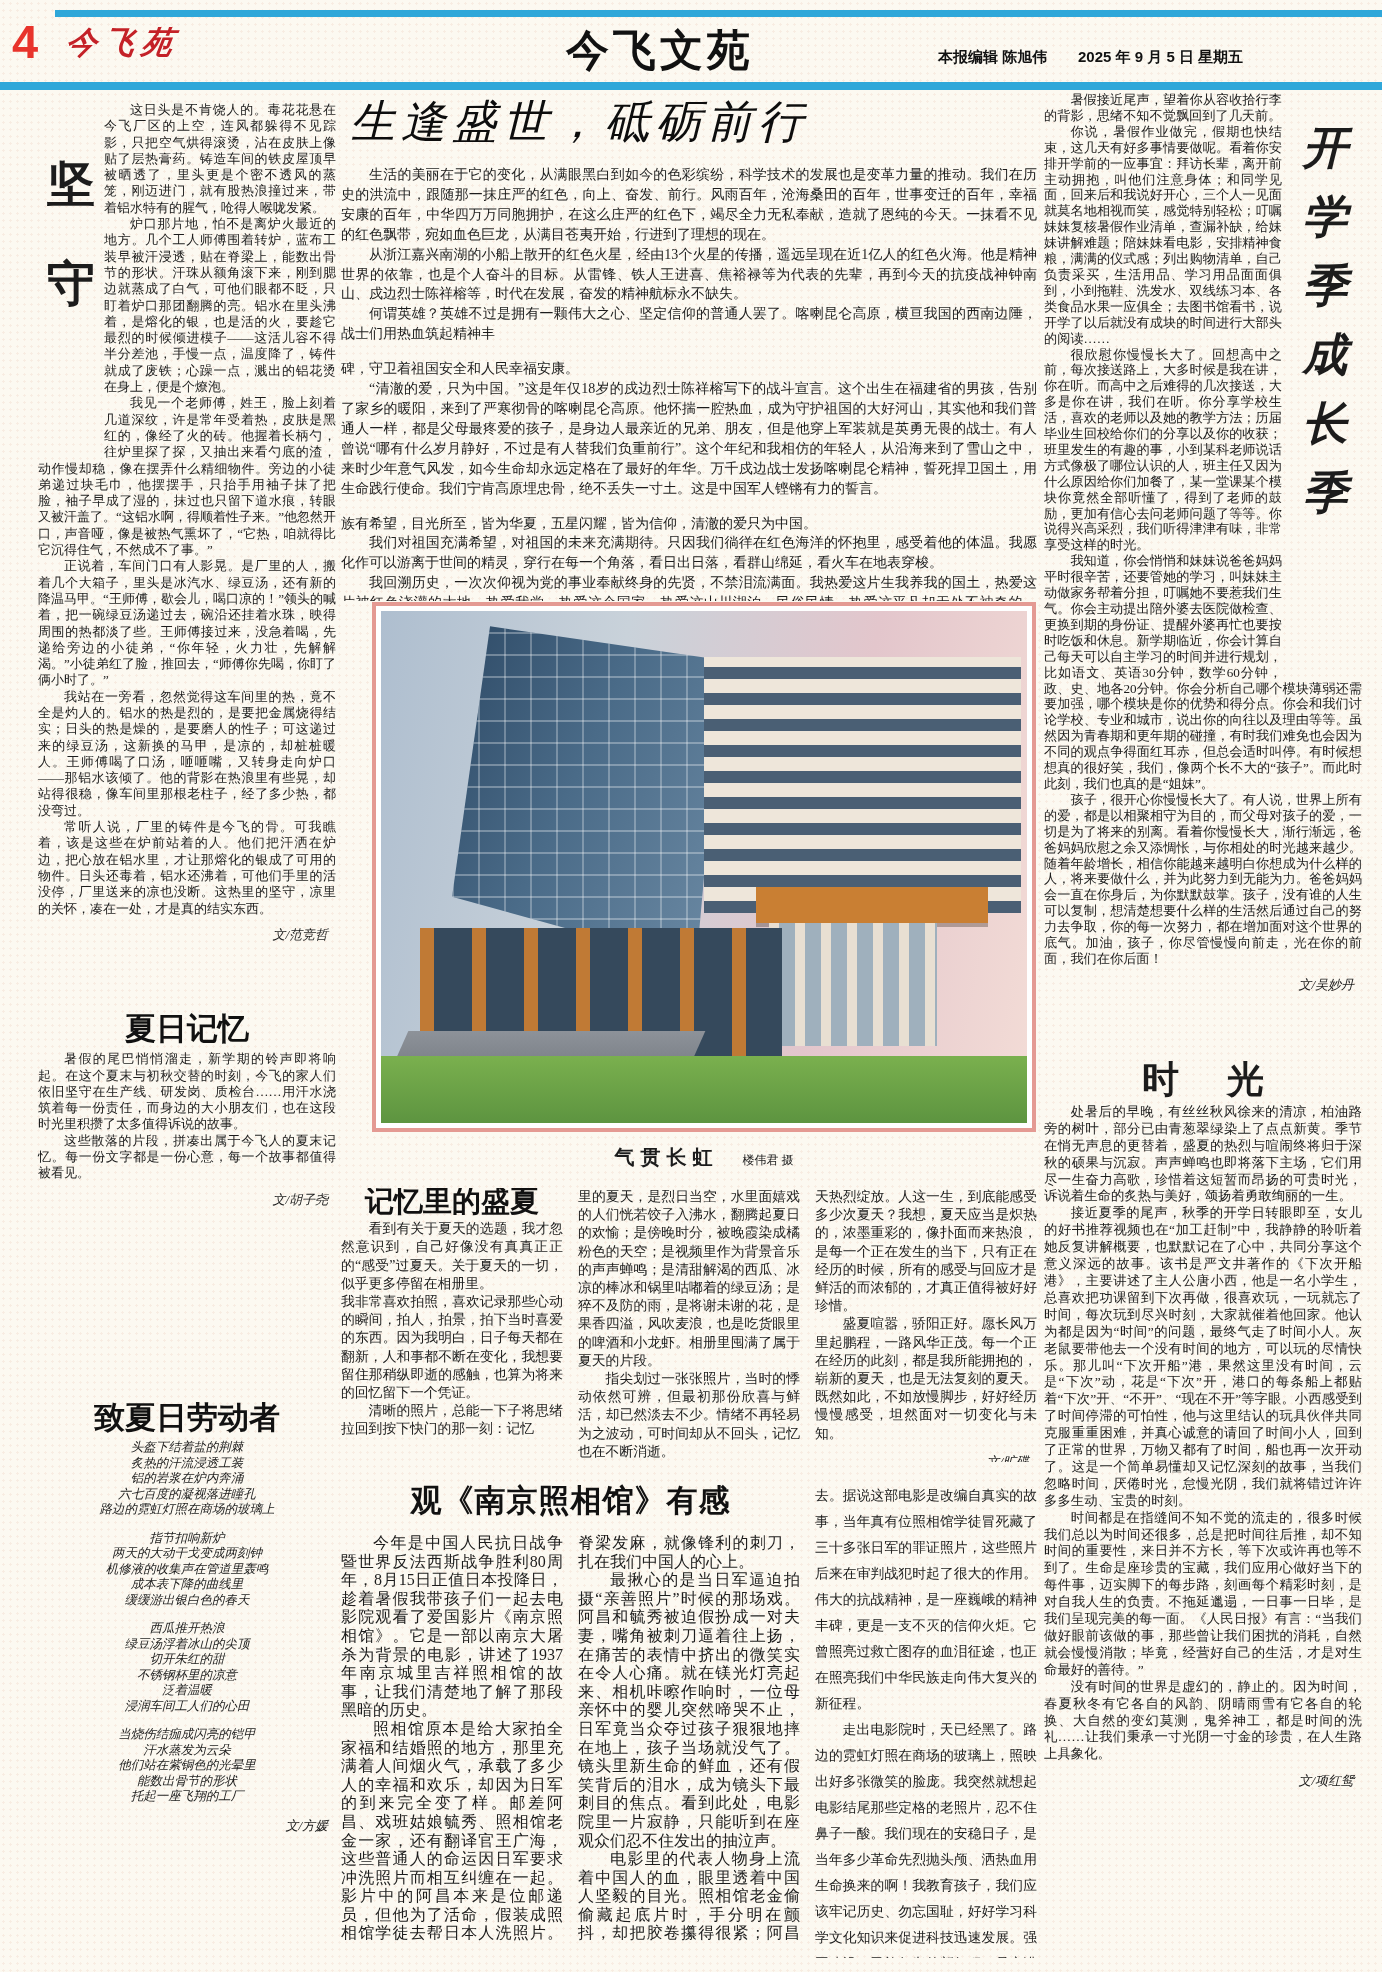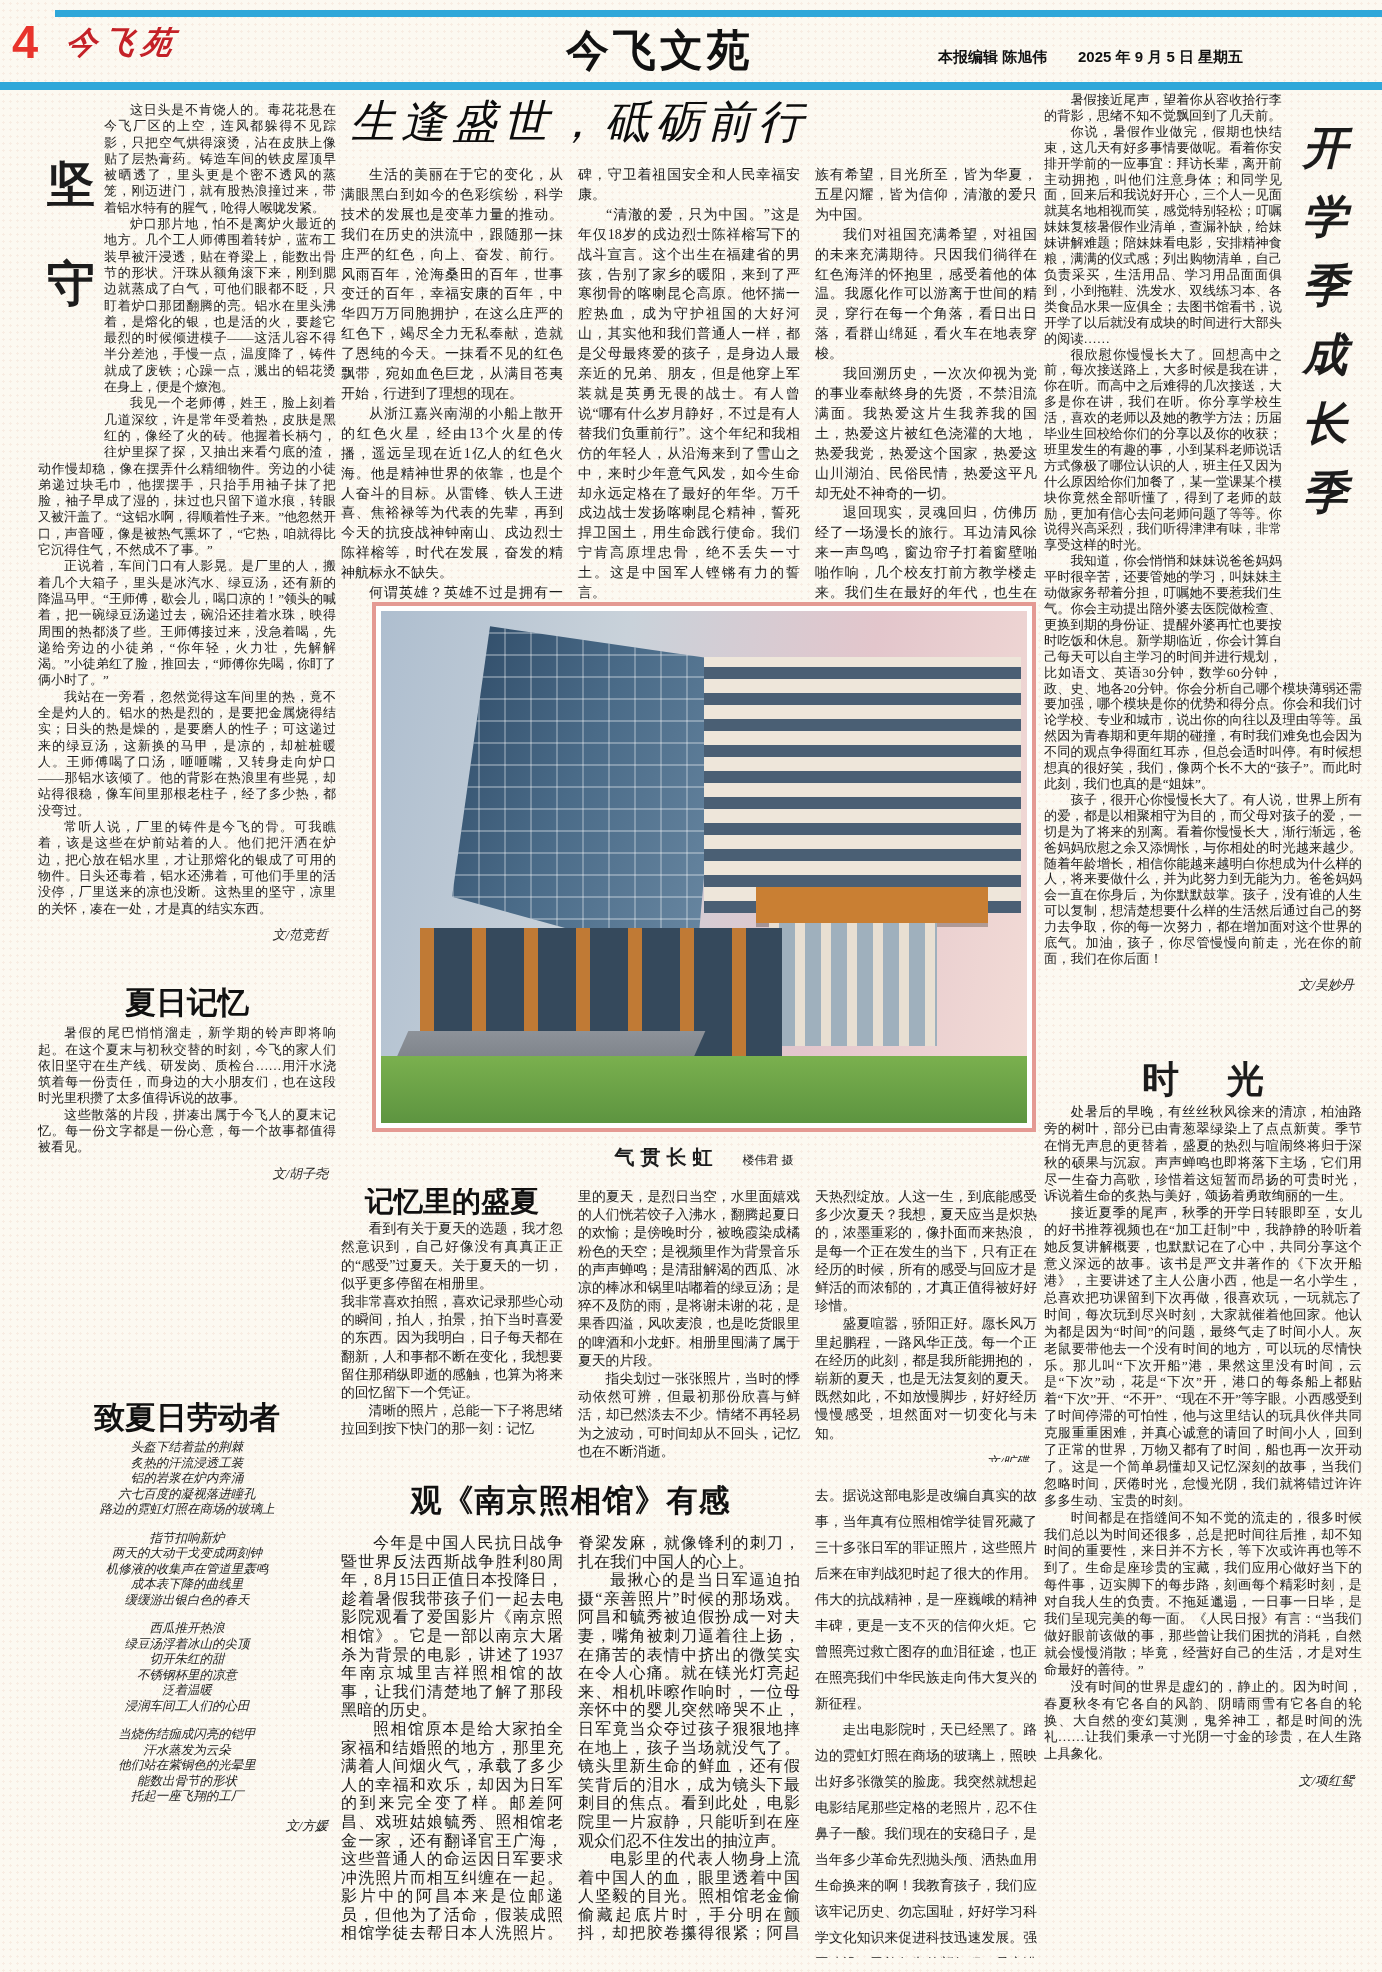--- a/index.html
+++ b/index.html
@@ -95,21 +95,21 @@
         <p>这日头是不肯饶人的。毒花花悬在今飞厂区的上空，连风都躲得不见踪影，只把空气烘得滚烫，沾在皮肤上像贴了层热膏药。铸造车间的铁皮屋顶早被晒透了，里头更是个密不透风的蒸笼，刚迈进门，就有股热浪撞过来，带着铝水特有的腥气，呛得人喉咙发紧。</p>
         <p>炉口那片地，怕不是离炉火最近的地方。几个工人师傅围着转炉，蓝布工装早被汗浸透，贴在脊梁上，能数出骨节的形状。汗珠从额角滚下来，刚到腮边就蒸成了白气，可他们眼都不眨，只盯着炉口那团翻腾的亮。铝水在里头沸着，是熔化的银，也是活的火，要趁它最烈的时候倾进模子——这活儿容不得半分差池，手慢一点，温度降了，铸件就成了废铁；心躁一点，溅出的铝花烫在身上，便是个燎泡。</p>
         <p>我见一个老师傅，姓王，脸上刻着几道深纹，许是常年受着热，皮肤是黑红的，像经了火的砖。他握着长柄勺，往炉里探了探，又抽出来看勺底的渣，动作慢却稳，像在摆弄什么精细物件。旁边的小徒弟递过块毛巾，他摆摆手，只抬手用袖子抹了把脸，袖子早成了湿的，抹过也只留下道水痕，转眼又被汗盖了。“这铝水啊，得顺着性子来。”他忽然开口，声音哑，像是被热气熏坏了，“它热，咱就得比它沉得住气，不然成不了事。”</p>
         <p>正说着，车间门口有人影晃。是厂里的人，搬着几个大箱子，里头是冰汽水、绿豆汤，还有新的降温马甲。“王师傅，歇会儿，喝口凉的！”领头的喊着，把一碗绿豆汤递过去，碗沿还挂着水珠，映得周围的热都淡了些。王师傅接过来，没急着喝，先递给旁边的小徒弟，“你年轻，火力壮，先解解渴。”小徒弟红了脸，推回去，“师傅你先喝，你盯了俩小时了。”</p>
         <p>我站在一旁看，忽然觉得这车间里的热，竟不全是灼人的。铝水的热是烈的，是要把金属烧得结实；日头的热是燥的，是要磨人的性子；可这递过来的绿豆汤，这新换的马甲，是凉的，却桩桩暖人。王师傅喝了口汤，咂咂嘴，又转身走向炉口——那铝水该倾了。他的背影在热浪里有些晃，却站得很稳，像车间里那根老柱子，经了多少热，都没弯过。</p>
         <p>常听人说，厂里的铸件是今飞的骨。可我瞧着，该是这些在炉前站着的人。他们把汗洒在炉边，把心放在铝水里，才让那熔化的银成了可用的物件。日头还毒着，铝水还沸着，可他们手里的活没停，厂里送来的凉也没断。这热里的坚守，凉里的关怀，凑在一处，才是真的结实东西。</p>
       </div>
     <div class="byline">文/范竞哲</div>
   </div>
 
-  <div class="abs left-col body-txt" style="left:38px;top:995px;">
+  <div class="abs left-col body-txt" style="left:38px;top:1021px;">
     <div class="sec-title" style="font-size:31px;margin-bottom:14px;">夏日记忆</div>
     <div>
         <p>暑假的尾巴悄悄溜走，新学期的铃声即将响起。在这个夏末与初秋交替的时刻，今飞的家人们依旧坚守在生产线、研发岗、质检台……用汗水浇筑着每一份责任，而身边的大小朋友们，也在这段时光里积攒了太多值得诉说的故事。</p>
         <p>这些散落的片段，拼凑出属于今飞人的夏末记忆。每一份文字都是一份心意，每一个故事都值得被看见。</p>
       </div>
     <div class="byline">文/胡子尧</div>
   </div>
 
   <div class="abs left-col" style="left:38px;top:1410px;">
     <div class="sec-title poem-title">致夏日劳动者</div>
@@ -142,21 +142,21 @@
           <div>他们站在紫铜色的光晕里</div>
           <div>能数出骨节的形状</div>
           <div>托起一座飞翔的工厂</div>
         </div>
       </div>
     <div class="byline">文/方媛</div>
   </div>
 
   <div class="abs feature-hl" style="left:350px;top:92px;width:680px;">生逢盛世，砥砺前行</div>
 
-  <div class="abs cols body-txt" style="left:341px;top:165px;width:696px;height:436px;overflow:hidden;">
+  <div class="abs cols body-txt" style="left:341px;top:165px;width:696px;height:436px;overflow:hidden;flex-direction:column;">
     <div class="col">
         <p>生活的美丽在于它的变化，从满眼黑白到如今的色彩缤纷，科学技术的发展也是变革力量的推动。我们在历史的洪流中，跟随那一抹庄严的红色，向上、奋发、前行。风雨百年，沧海桑田的百年，世事变迁的百年，幸福安康的百年，中华四万万同胞拥护，在这么庄严的红色下，竭尽全力无私奉献，造就了恩纯的今天。一抹看不见的红色飘带，宛如血色巨龙，从满目苍夷开始，行进到了理想的现在。</p>
         <p>从浙江嘉兴南湖的小船上散开的红色火星，经由13个火星的传播，遥远呈现在近1亿人的红色火海。他是精神世界的依靠，也是个人奋斗的目标。从雷锋、铁人王进喜、焦裕禄等为代表的先辈，再到今天的抗疫战神钟南山、戍边烈士陈祥榕等，时代在发展，奋发的精神航标永不缺失。</p>
         <p>何谓英雄？英雄不过是拥有一颗伟大之心、坚定信仰的普通人罢了。喀喇昆仑高原，横亘我国的西南边陲，战士们用热血筑起精神丰</p>
       </div>
     <div class="col">
         <p class="cont">碑，守卫着祖国安全和人民幸福安康。</p>
         <p>“清澈的爱，只为中国。”这是年仅18岁的戍边烈士陈祥榕写下的战斗宣言。这个出生在福建省的男孩，告别了家乡的暖阳，来到了严寒彻骨的喀喇昆仑高原。他怀揣一腔热血，成为守护祖国的大好河山，其实他和我们普通人一样，都是父母最疼爱的孩子，是身边人最亲近的兄弟、朋友，但是他穿上军装就是英勇无畏的战士。有人曾说“哪有什么岁月静好，不过是有人替我们负重前行”。这个年纪和我相仿的年轻人，从沿海来到了雪山之中，来时少年意气风发，如今生命却永远定格在了最好的年华。万千戍边战士发扬喀喇昆仑精神，誓死捍卫国土，用生命践行使命。我们宁肯高原埋忠骨，绝不丢失一寸土。这是中国军人铿锵有力的誓言。</p>
       </div>
     <div class="col">

